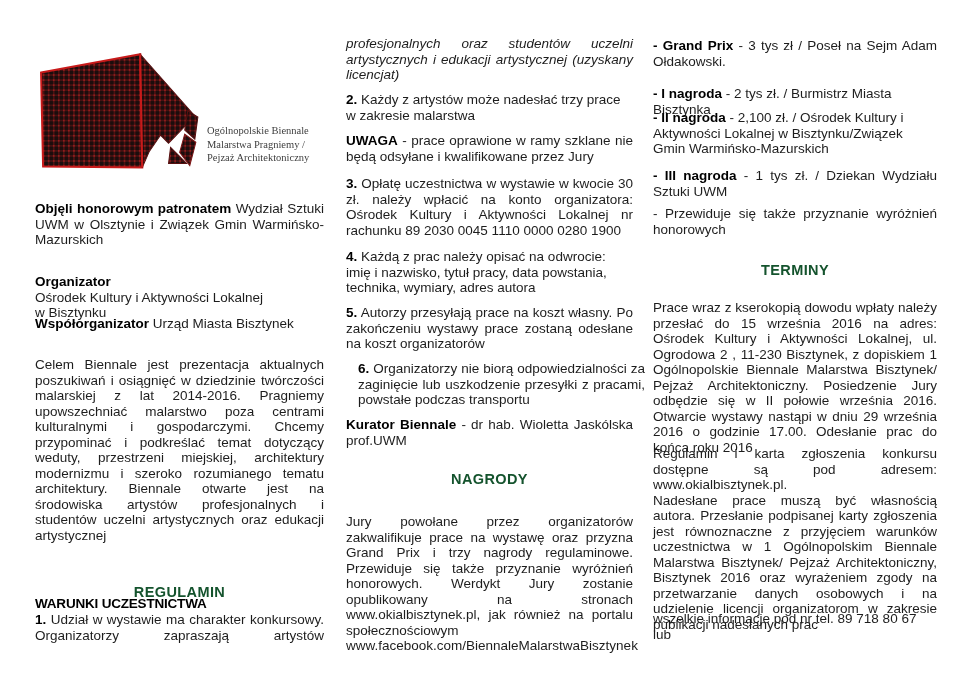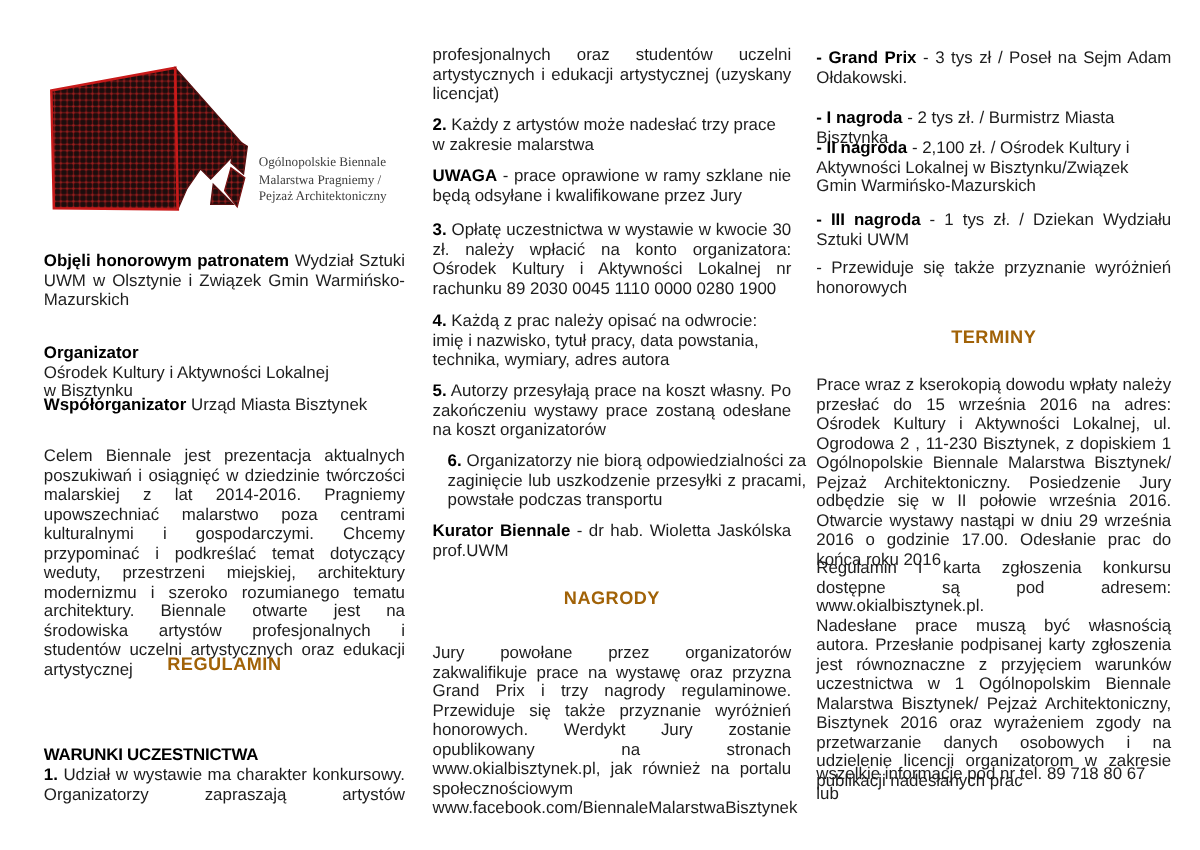--- a/index.html
+++ b/index.html
@@ -3,21 +3,21 @@
 <meta charset="utf-8">
 <style>
   html,body{margin:0;padding:0;}
   body{width:960px;height:680px;position:relative;background:#ffffff;
        font-family:"Liberation Sans",sans-serif;color:#1d1d1d;overflow:hidden;}
   .bl{position:absolute;}
   .p{font-size:13.5px;line-height:15.5px;}
   .j{text-align:justify;}
   .jl{text-align:justify;text-align-last:justify;}
   .b{font-weight:bold;color:#000;}
-  .hd{font-weight:bold;color:#a16207;text-align:center;font-size:14.5px;letter-spacing:0.4px;}
+  .hd{font-weight:bold;color:#14532d;text-align:center;font-size:14.5px;letter-spacing:0.4px;}
   .caption{font-family:"Liberation Serif",serif;font-size:10.5px;line-height:13.5px;color:#3e3e3e;}
   .line{display:block;}
   .subp{margin:0;}
 </style>
 </head>
 <body>
 
 <div class="bl" style="left:36px;top:52px;width:172px;height:130px;">
   <svg width="172" height="130" viewBox="0 0 170 128" aria-hidden="true">
     <defs>
@@ -51,29 +51,29 @@
   <span class="line">Ośrodek Kultury i Aktywności Lokalnej</span>
   <span class="line">w Bisztynku</span>
 </div>
 
 <div class="bl p" style="left:35px;top:316px;width:289px;">
   <span class="b">Współorganizator</span><span>  Urząd Miasta Bisztynek</span>
 </div>
 
 <div class="bl p jl" style="left:35px;top:357px;width:289px;">Celem Biennale jest prezentacja aktualnych poszukiwań i osiągnięć w dziedzinie twórczości malarskiej z lat 2014-2016. Pragniemy upowszechniać malarstwo poza centrami kulturalnymi i gospodarczymi. Chcemy przypominać i podkreślać temat dotyczący weduty, przestrzeni miejskiej, architektury modernizmu i szeroko rozumianego tematu architektury. Biennale otwarte jest na środowiska artystów profesjonalnych i studentów uczelni artystycznych oraz edukacji artystycznej</div>
 
-<div class="bl hd" style="left:35px;top:524px;width:289px;">REGULAMIN</div>
+<div class="bl hd" style="left:35px;top:584px;width:289px;">REGULAMIN</div>
 
 <div class="bl p b" style="left:35px;top:596px;width:289px;letter-spacing:-0.2px;">WARUNKI UCZESTNICTWA</div>
 
 <div class="bl p jl" style="left:35px;top:612px;width:289px;">
   <span class="b">1.</span><span> Udział w wystawie ma charakter konkursowy. Organizatorzy zapraszają artystów</span>
 </div>
 
-<div class="bl p j" style="left:346px;top:36px;width:287px;">profesjonalnych oraz studentów uczelni artystycznych i edukacji artystycznej (uzyskany licencjat)</div>
+<div class="bl p j" style="left:346px;top:36px;width:287px;font-style:italic;">profesjonalnych oraz studentów uczelni artystycznych i edukacji artystycznej (uzyskany licencjat)</div>
 
 <div class="bl p" style="left:346px;top:92px;width:287px;">
   <span class="b">2.</span><span> Każdy z artystów może nadesłać trzy prace w zakresie  malarstwa</span>
 </div>
 
 <div class="bl p j" style="left:346px;top:133px;width:287px;">
   <span class="b">UWAGA</span><span> - prace oprawione w ramy szklane nie będą odsyłane i kwalifikowane przez Jury</span>
 </div>
 
 <div class="bl p j" style="left:346px;top:176px;width:287px;">

